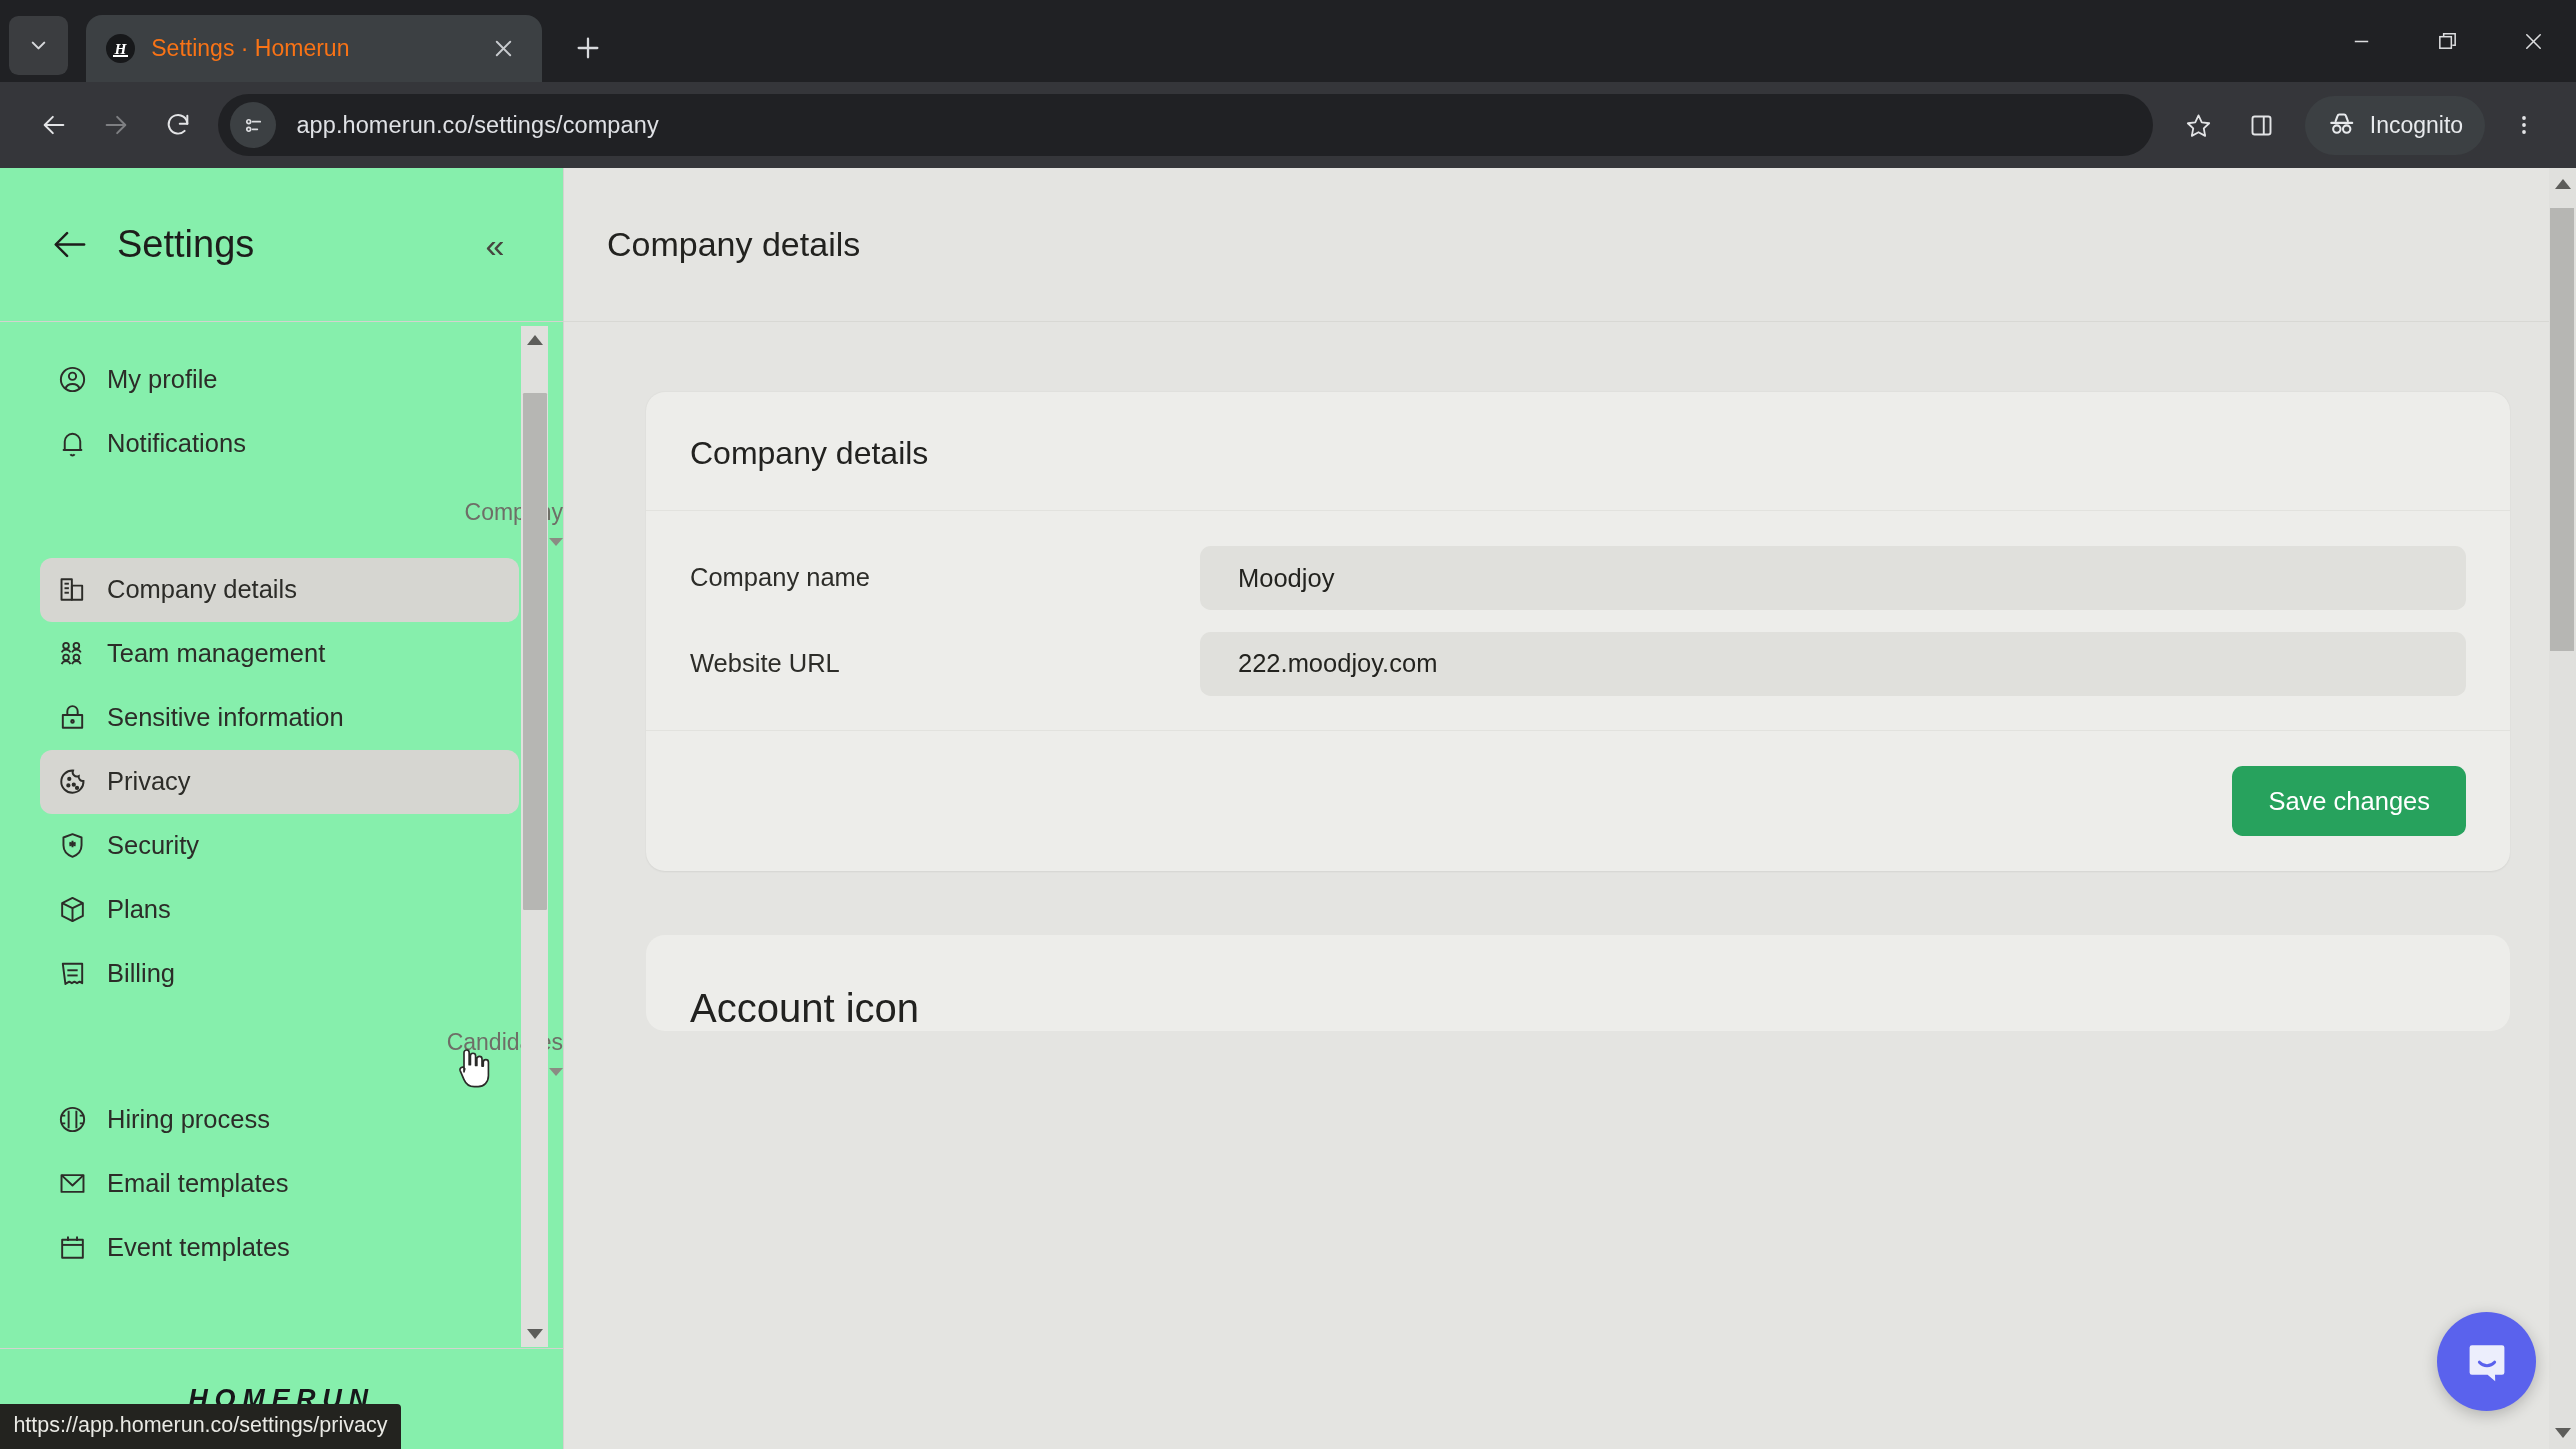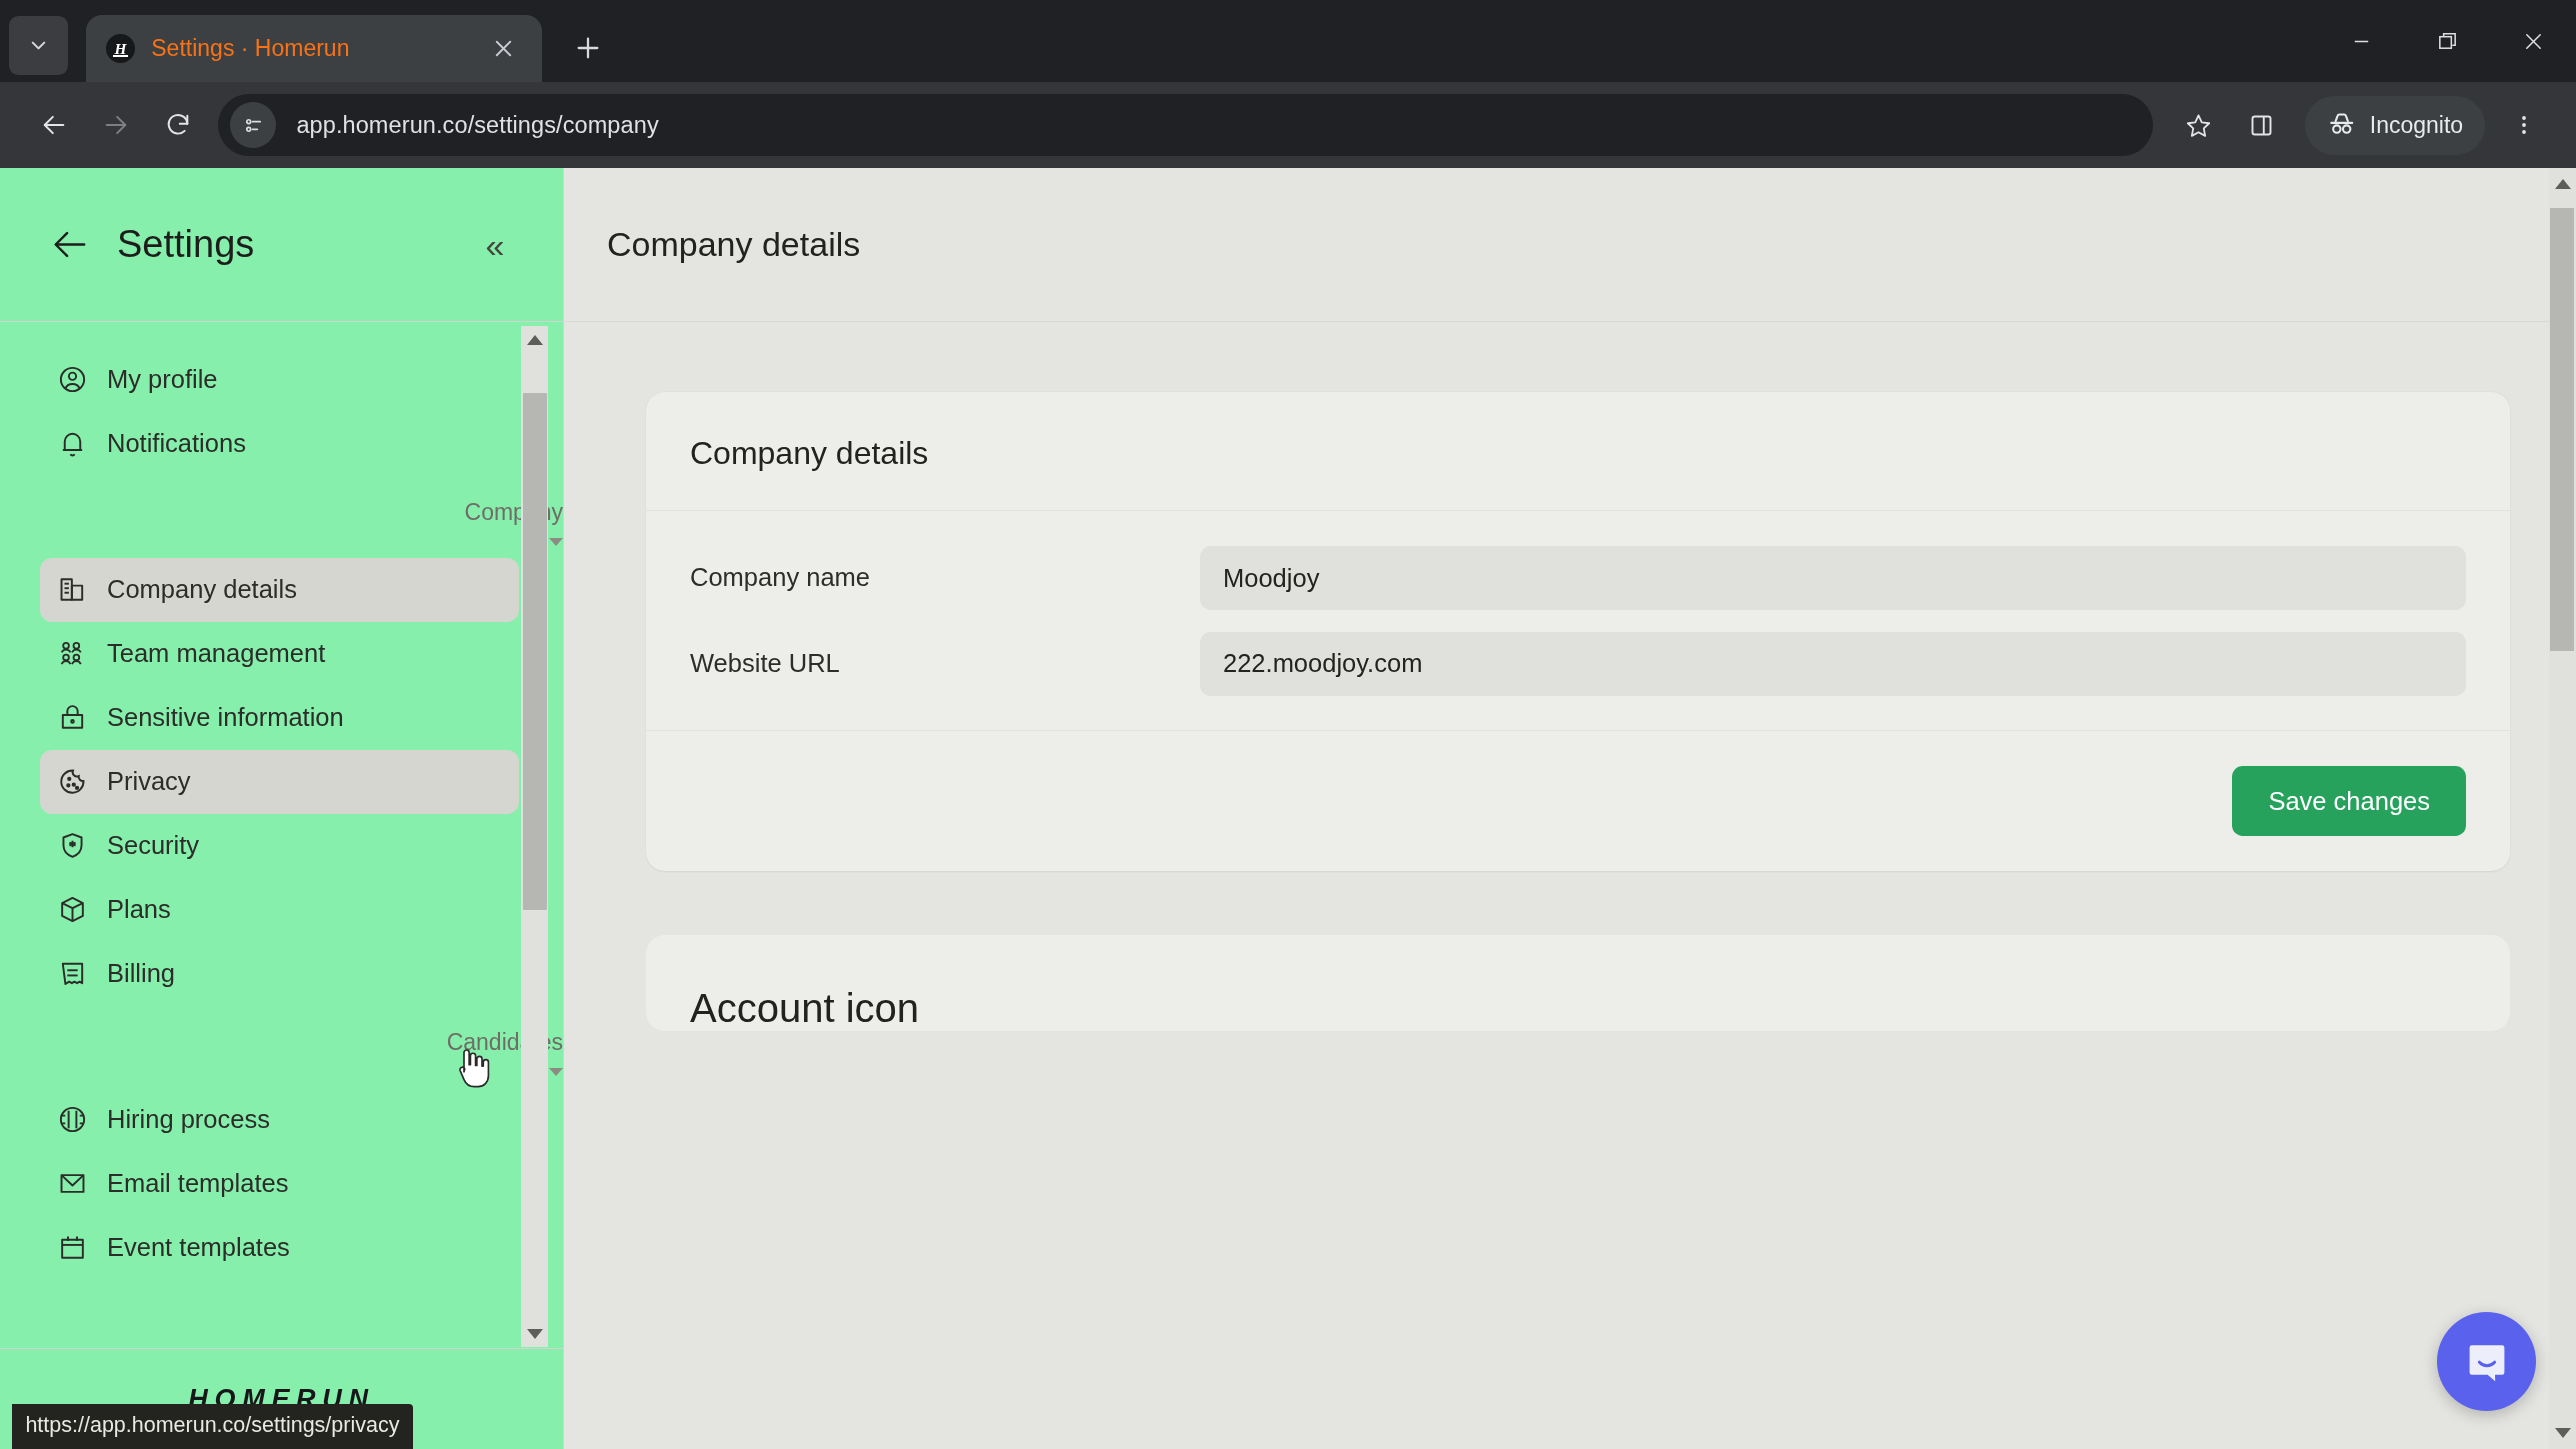--- a/index.html
+++ b/index.html
@@ -164,21 +164,21 @@
   .card-head { padding: 43px 44px 38px 44px; border-bottom: 1.3px solid #e2e2de; }
   .card-head h2 { font-size: 32px; font-weight: 400; color: #222220; }
 
   .card-body { padding: 35px 44px 28px 44px; border-bottom: 1.3px solid #e2e2de; display:flex; gap: 0; }
   .form-col { flex: 1; }
   .frow { display: flex; align-items: flex-start; margin-bottom: 21.5px; }
   .frow:last-child { margin-bottom: 6.7px; }
   .flabel { width: 510px; flex: 0 0 510px; padding-top: 17.4px; font-size: 25.5px; color: #2d2d29; }
   .finput {
     flex: 1; background: #e0e0dc; border-radius: 10.7px;
-    padding: 16px 23px; font-size: 25.5px; color: #23231f; min-height: 64px;
+    padding: 16px 38px; font-size: 25.5px; color: #23231f; min-height: 64px;
     display: flex; align-items: center;
   }
   .ftextarea {
     flex: 1; background: #e0e0dc; border-radius: 10.7px;
     padding: 19px 23px; font-size: 25.5px; color: #23231f; line-height: 1.42;
     height: 301px;
   }
   .helper {
     width: 376px; flex: 0 0 376px; padding: 14.8px 0 0 40px;
     font-size: 24px; line-height: 1.5; color: #5f5f5a;
@@ -205,21 +205,21 @@
   .intercom {
     position: absolute; right: 40px; bottom: 38px;
     width: 99px; height: 99px; border-radius: 50%;
     background: #5a62ed; display:flex; align-items:center; justify-content:center;
     box-shadow: 0 4px 14.8px rgba(0,0,0,.22);
   }
   .intercom svg { width: 48px; height: 48px; }
 
   
   .status {
-    position: absolute; left: 12px; bottom: 0;
+    position: absolute; left: 0; bottom: 0;
     background: #23231f; color: #e9e9e4;
     font-size: 21.5px; padding: 9.4px 13.4px 10.7px 13.4px;
     border-top-right-radius: 4px; white-space: nowrap;
   }
 
   
   .cursor { position: absolute; left: 455px; top: 879px; width: 36px; height: 42px; }
 </style>
 </head>
 <body>

